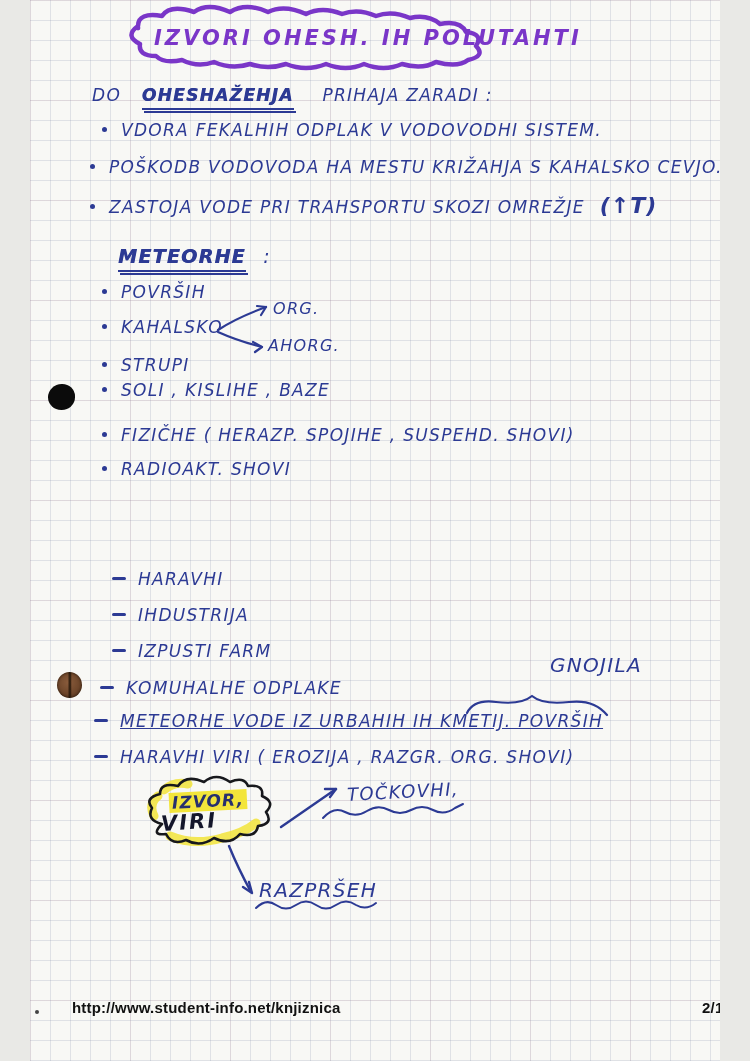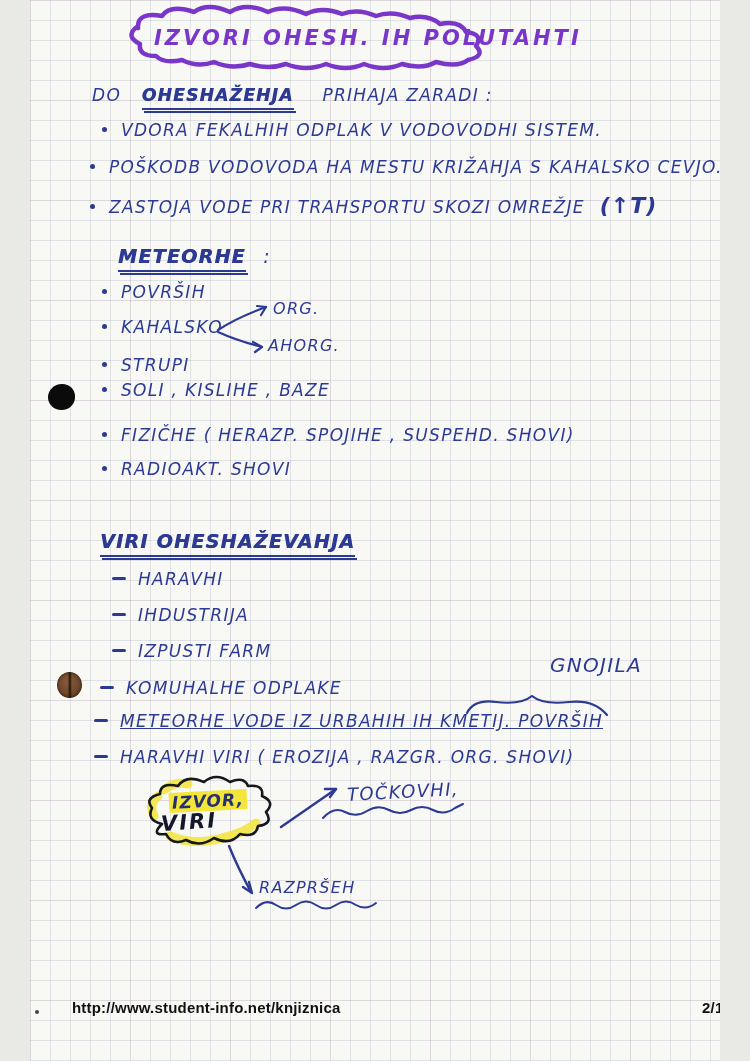--- a/index.html
+++ b/index.html
@@ -178,23 +178,20 @@
   <div class="abs hw" style="left:72px;top:380px;">
     <span class="bullet-dot"></span><span>SOLI , KISLIHE , BAZE</span>
   </div>
   <div class="abs hw" style="left:72px;top:425px;">
     <span class="bullet-dot"></span><span>FIZIČHE ( HERAZP. SPOJIHE , SUSPEHD. SHOVI)</span>
   </div>
   <div class="abs hw" style="left:72px;top:459px;">
     <span class="bullet-dot"></span><span>RADIOAKT. SHOVI</span>
   </div>
 
-  <div class="abs hw" style="left:70px;top:530px;font-size:19px;">
-    <span class="dbl-underline hw-bold">VIRI OHESHAŽEVAHJA</span>
-  </div>
 
   <div class="abs hw" style="left:82px;top:569px;">
     <span class="dash"></span><span>HARAVHI</span>
   </div>
   <div class="abs hw" style="left:82px;top:605px;">
     <span class="dash"></span><span>IHDUSTRIJA</span>
   </div>
   <div class="abs hw" style="left:82px;top:641px;">
     <span class="dash"></span><span>IZPUSTI FARM</span>
   </div>
@@ -209,18 +206,18 @@
     <span class="dash"></span><span>HARAVHI  VIRI  ( EROZIJA , RAZGR. ORG. SHOVI)</span>
   </div>
 
   <div class="abs" style="left:139px;top:791px;transform:rotate(-3deg);">
     <span class="cloud-word-top">IZVOR,</span>
   </div>
   <div class="abs" style="left:131px;top:810px;">
     <span class="cloud-word-bottom">VIRI</span>
   </div>
   <div class="abs hw" style="left:317px;top:781px;font-size:18px;transform:rotate(-3deg);">TOČKOVHI,</div>
-  <div class="abs hw" style="left:229px;top:878px;font-size:16px;">RAZPRŠEH</div>
+  <div class="abs hw" style="left:229px;top:878px;font-size:20px;">RAZPRŠEH</div>
 
   <div class="abs footer-text" style="left:42px;top:999px;">http://www.student-info.net/knjiznica</div>
   <div class="abs footer-text" style="left:672px;top:999px;">2/152</div>
 
 </div>
 
 </body></html>

